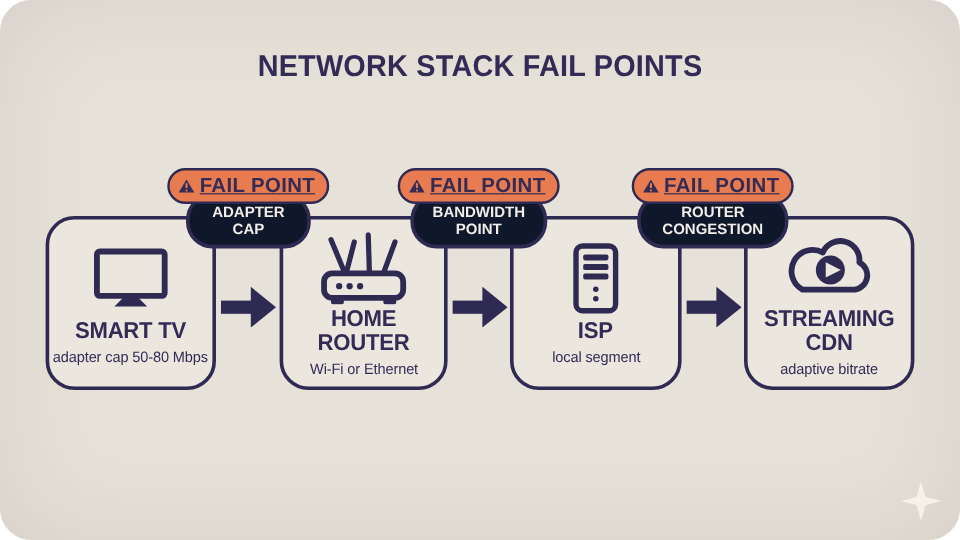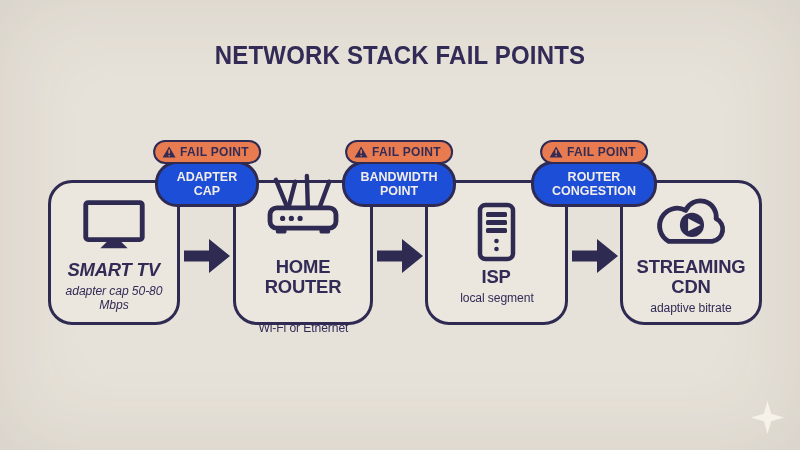--- a/index.html
+++ b/index.html
@@ -3,20 +3,21 @@
 <meta charset="utf-8">
 <style>
   html,body{margin:0;padding:0;}
   .stage{
     position:relative;
     width:800px;height:450px;
     background:#e7e2d9;
     overflow:hidden;
     font-family:"Liberation Sans", sans-serif;
     box-shadow:inset 0 0 90px rgba(70,58,48,0.10);
+    border-radius:26px;
   }
   .title{
     position:absolute;
     top:41px;left:0;width:800px;
     text-align:center;
     font-size:25px;
     font-weight:700;
     letter-spacing:0.2px;
     color:#322b56;
     transform:scaleX(0.96);
@@ -39,53 +40,54 @@
   .node-title{
     font-size:19px;font-weight:700;color:#322b56;
     line-height:1.06;letter-spacing:-0.2px;margin-top:5px;
     transform:scaleX(0.97);
   }
   .node-sub{
     font-size:12.5px;color:#322b56;margin-top:4px;
     letter-spacing:-0.1px;
     transform:scaleX(0.97);
   }
-  .n0{left:48px;width:132px;font-style:italic;}
-  .n1{left:233px;width:140px;gap:20px;}
+  .n0{left:38px;width:142px;}
+  .n1{left:233px;width:140px;}
   .n2{left:425px;width:143px;}
   .n3{left:620px;width:142px;}
   
   .arrow{position:absolute;top:239px;z-index:1;}
   .a0{left:184px;} .a1{left:377px;} .a2{left:572px;}
   
   .badge{position:absolute;top:140px;width:0;}
   .b0{left:207px;} .b1{left:399px;} .b2{left:594px;}
   .badge .pill{
     position:absolute;top:21px;left:0;transform:translateX(-50%);
-    background:#1d4ed8;
+    background:#0f172a;
     border:3px solid #2f2a52;
     border-radius:22px;
     color:#f2ede8;
     font-size:12.5px;font-weight:700;
     text-align:center;line-height:1.12;
     padding:6px 9px;
     z-index:2;
   }
   .w0{width:80px;} .w1{width:90px;} .w2{width:102px;}
   .badge .tag{
     position:absolute;top:0;left:0;transform:translateX(-50%);
     display:inline-flex;align-items:center;gap:4px;
     background:#e87c50;
     border:2.5px solid #2f2a52;
     border-radius:999px;
     padding:3px 10px 3px 7px;
     white-space:nowrap;
     z-index:3;
-    font-size:12px;font-weight:700;color:#342c55;
+    font-size:17px;font-weight:700;color:#342c55;
     letter-spacing:0.3px;
+    text-decoration:underline;
   }
   
   .sparkle{
     position:absolute;left:751px;top:401px;width:33px;height:33px;
     background:#f6f2ea;
     clip-path:polygon(50% 0%,61% 39%,100% 50%,61% 61%,50% 100%,39% 61%,0% 50%,39% 39%);
   }
   svg{display:block;}
 </style>
 </head>

